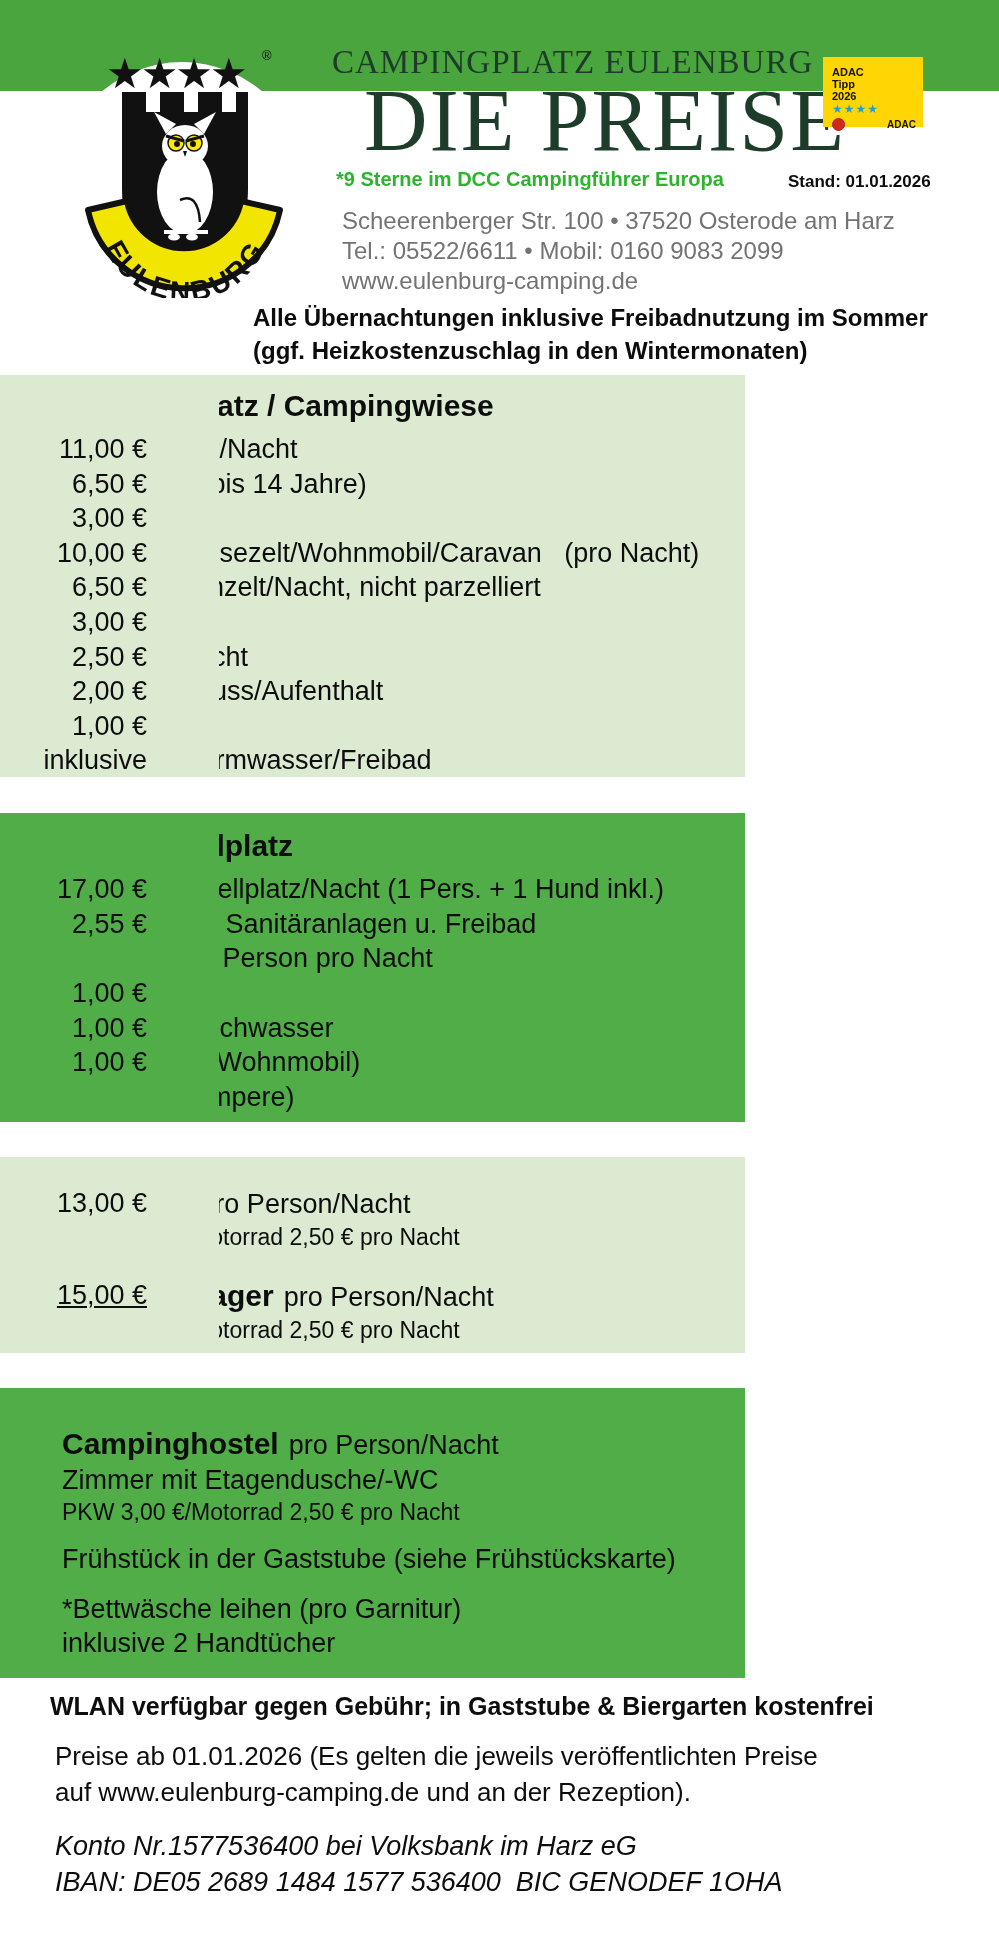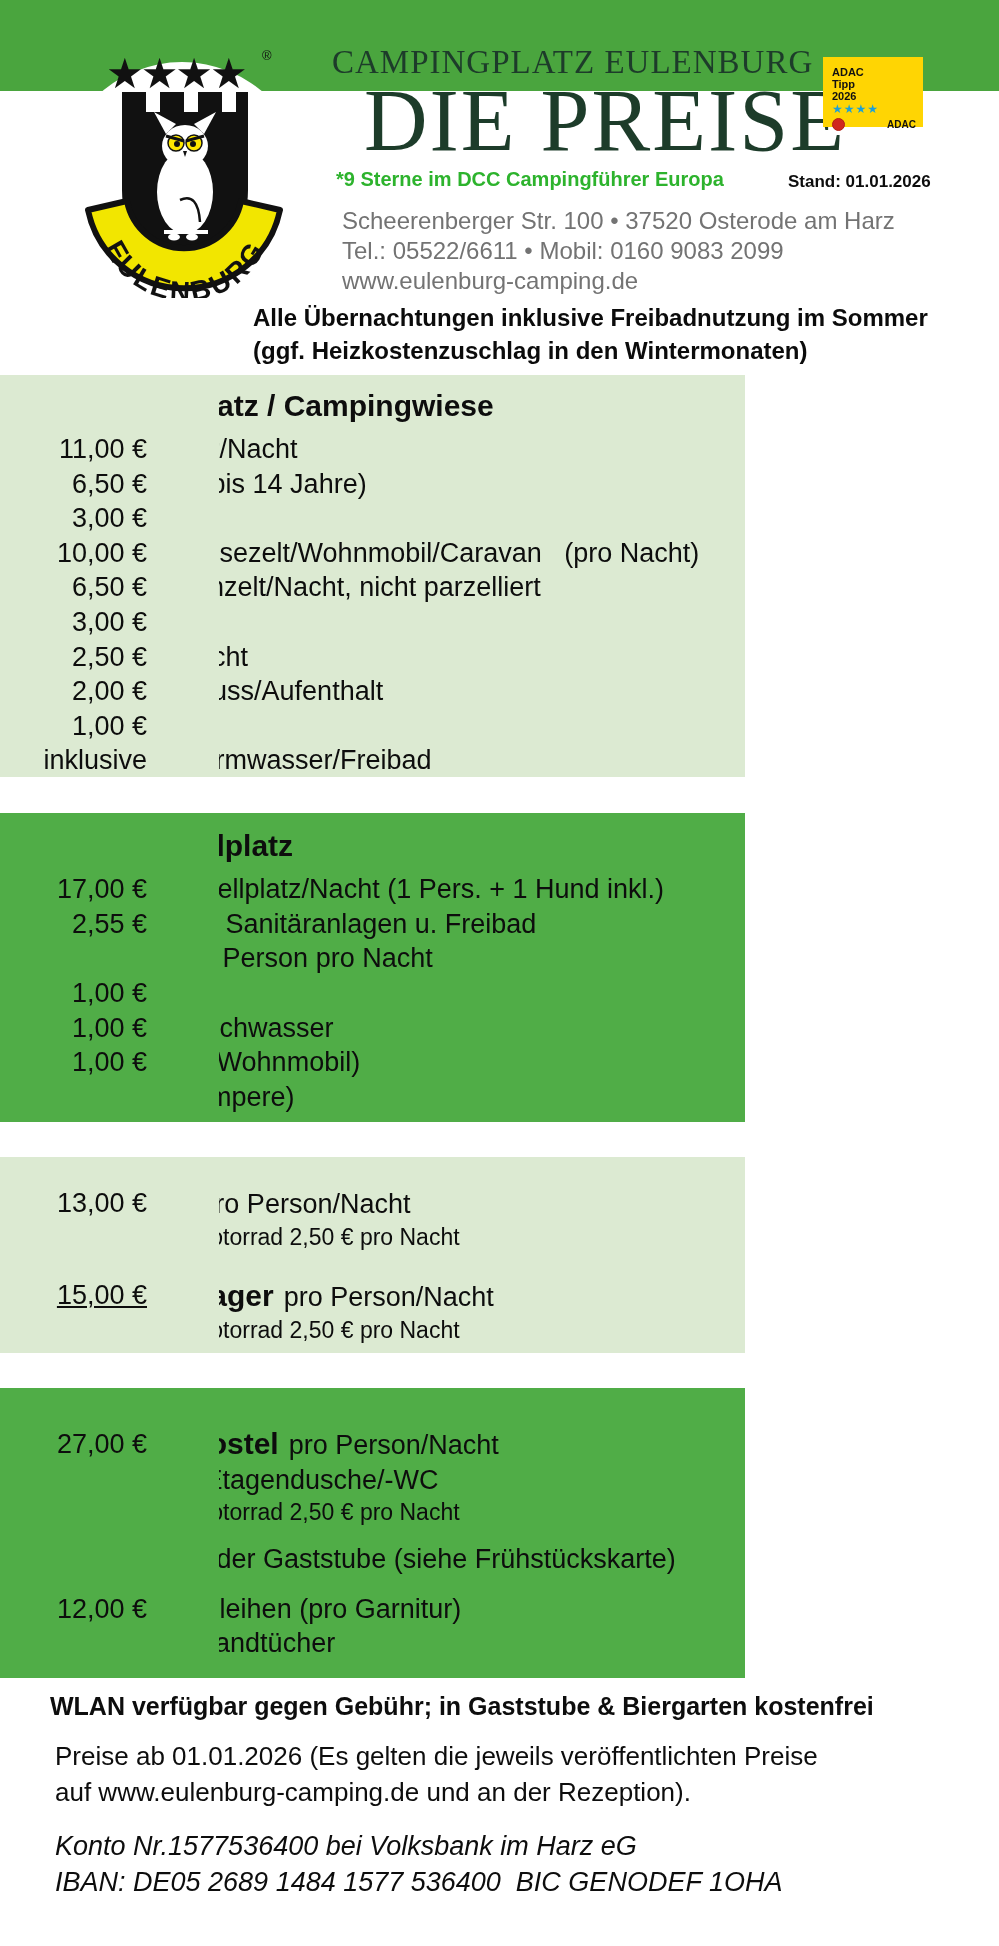--- a/index.html
+++ b/index.html
@@ -204,24 +204,20 @@
       <span class="big">Campinghostel</span><span class="suffix">pro Person/Nacht</span>
     </div>
     <div class="line27">Zimmer mit Etagendusche/-WC</div>
     <div class="note4">PKW 3,00 €/Motorrad 2,50 € pro Nacht</div>
     <div class="sp14"></div>
     <div class="line27">Frühstück in der Gaststube (siehe Frühstückskarte)</div>
     <div class="sp16"></div>
     <div class="line27">*Bettwäsche leihen (pro Garnitur)</div>
     <div class="line27">inklusive 2 Handtücher</div>
   </div>
-  <div class="panel green price4">
-    <div class="prow" style="line-height:36px">27,00 €</div>
-    <div class="prow p4b" style="line-height:36px">12,00 €</div>
-  </div>
 
   <div class="wlan">WLAN verfügbar gegen Gebühr; in Gaststube &amp; Biergarten kostenfrei</div>
   <div class="pricenote">
     <div>Preise ab 01.01.2026 (Es gelten die jeweils veröffentlichten Preise</div>
     <div>auf www.eulenburg-camping.de und an der Rezeption).</div>
   </div>
   <div class="konto">
     <div>Konto Nr.1577536400 bei Volksbank im Harz eG</div>
     <div>IBAN: DE05 2689 1484 1577 536400&nbsp; BIC GENODEF 1OHA</div>
   </div>

